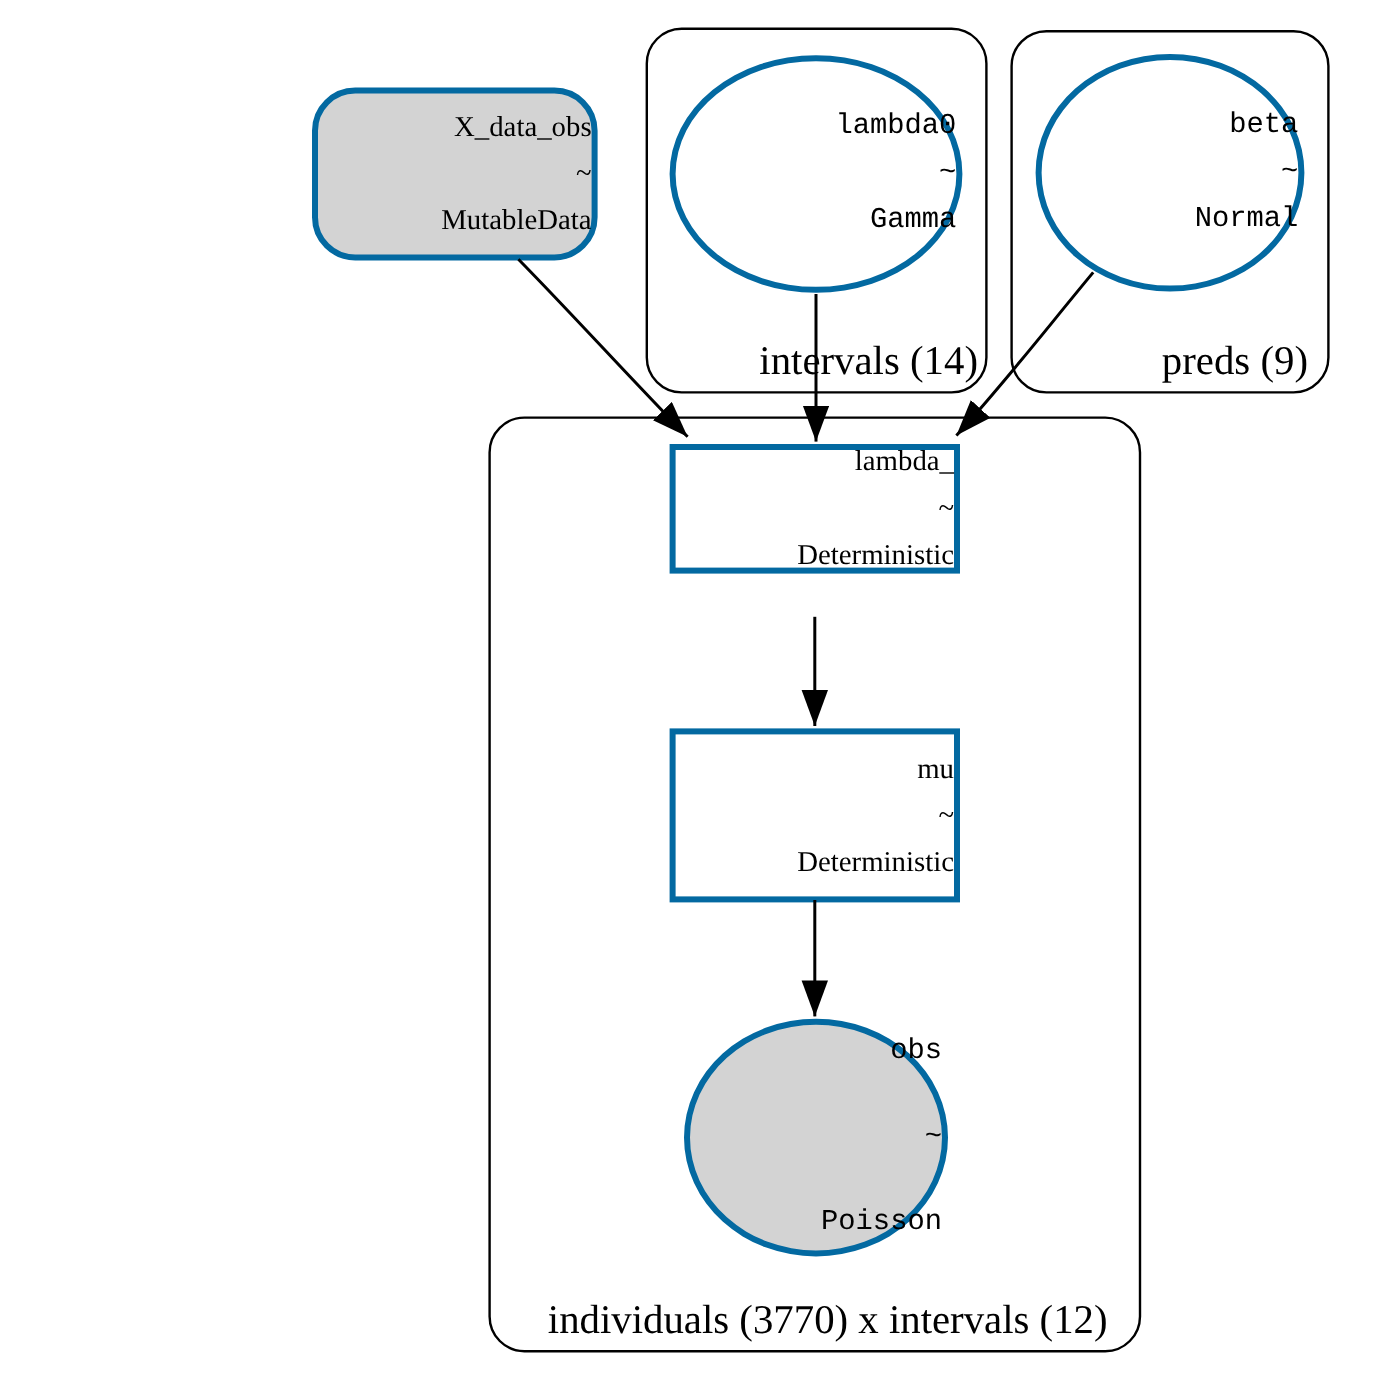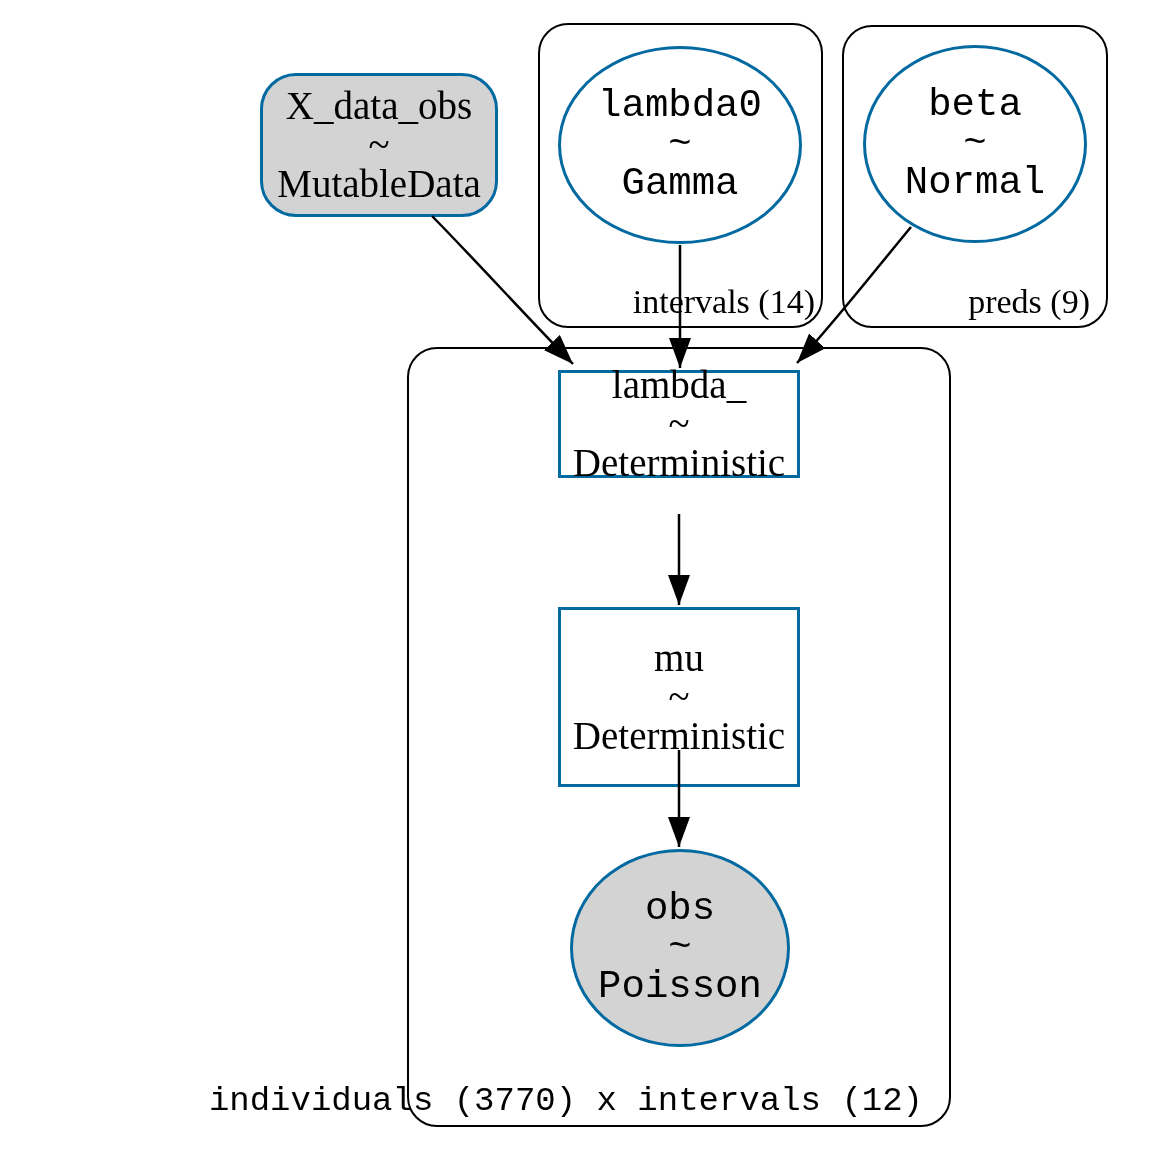--- a/index.html
+++ b/index.html
@@ -27,27 +27,27 @@
     position: absolute;
     bottom: 7px;
     white-space: nowrap;
     font-size: 34px;
     line-height: 34px;
     color: #000000;
   }
   .node {
     position: absolute;
     box-sizing: border-box;
-    border: 3px solid #0369a1;
+    border: 5px solid #0369a1;
     display: flex;
     flex-direction: column;
-    align-items: center;
+    align-items: flex-end;
     justify-content: center;
     text-align: center;
-    font-size: 39px;
+    font-size: 24px;
     line-height: 40px;
     background: #ffffff;
   }
   .node.ellipse   { border-radius: 50%; font-family: Liberation Mono, monospace; }
   .node.rounded   { border-radius: 36px; }
   .node.rect      { border-radius: 0; }
   .node.observed  { background: #d3d3d3; }
   .node .tilde    { line-height: 38px; }
   .edges {
     position: absolute;
@@ -64,21 +64,21 @@
 
 
   <div class="plate" style="left:538px; top:23px; width:285px; height:305px;">
     <span class="plate-label" style="right:6px;">intervals (14)</span>
   </div>
 
   <div class="plate" style="left:842px; top:25px; width:266px; height:303px;">
     <span class="plate-label" style="right:16px;">preds (9)</span>
   </div>
 
-  <div class="plate" style="left:407px; top:347px; width:544px; height:780px;font-family:Liberation Mono, monospace;">
+  <div class="plate" style="left:407px; top:347px; width:544px; height:780px;">
     <span class="plate-label" style="right:26px;">individuals (3770) x intervals (12)</span>
   </div>
 
   <div class="node rounded observed" style="left:260px; top:73px; width:238px; height:144px;">
     <span>X_data_obs</span>
     <span class="tilde">~</span>
     <span>MutableData</span>
   </div>
 
   <div class="node ellipse" style="left:558px; top:46px; width:244px; height:198px;">
@@ -92,27 +92,27 @@
     <span class="tilde">~</span>
     <span>Normal</span>
   </div>
 
   <div class="node rect" style="left:558px; top:370px; width:242px; height:108px;">
     <span>lambda_</span>
     <span class="tilde">~</span>
     <span>Deterministic</span>
   </div>
 
-  <div class="node rect" style="left:558px; top:607px; width:242px; height:180px;">
+  <div class="node rect" style="left:558px; top:607px; width:242px; height:145px;">
     <span>mu</span>
     <span class="tilde">~</span>
     <span>Deterministic</span>
   </div>
 
-  <div class="node ellipse observed" style="left:570px; top:849px; width:220px; height:198px;">
+  <div class="node ellipse observed" style="left:570px; top:849px; width:220px; height:198px;gap:32px;">
     <span>obs</span>
     <span class="tilde">~</span>
     <span>Poisson</span>
   </div>
 
   <svg class="edges" viewBox="0 0 1152 1164">
     <defs>
       <marker id="arrowhead" markerUnits="userSpaceOnUse" markerWidth="32" markerHeight="24" refX="30" refY="11" orient="auto">
         <path d="M0,0 L30,11 L0,22 z" fill="#000000"></path>
       </marker>

